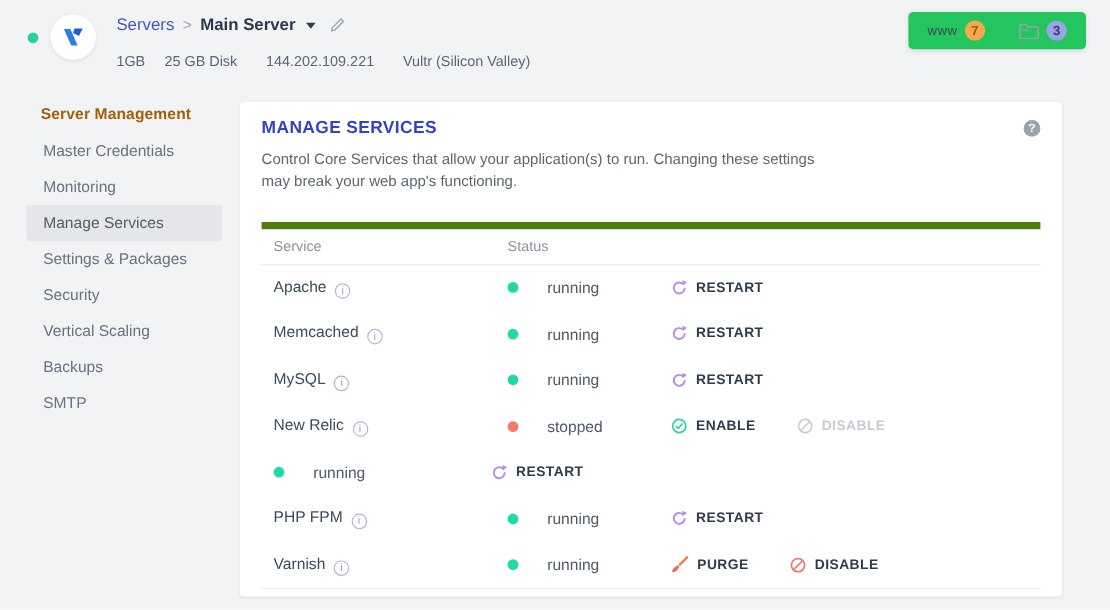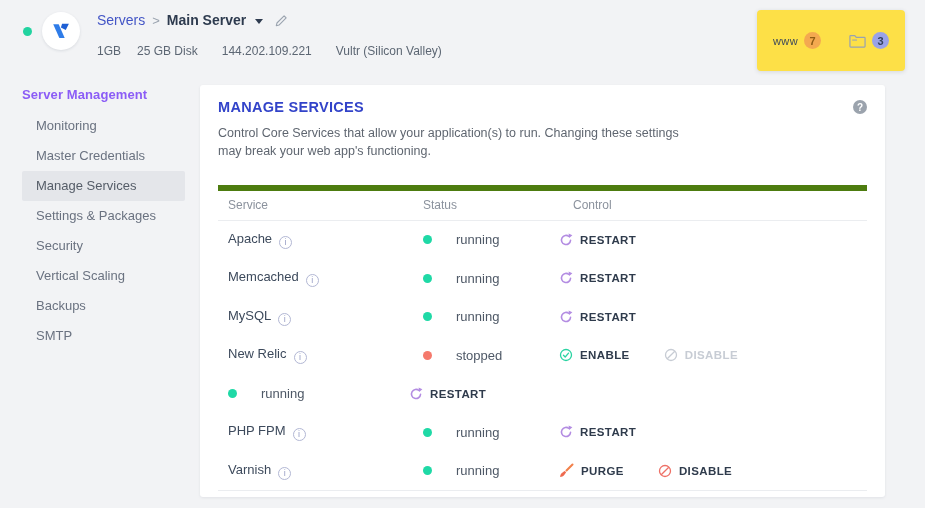--- a/index.html
+++ b/index.html
@@ -24,33 +24,33 @@
   .crumb-current { color:#2d3a4e; font-weight:700; }
   .caret { width:0; height:0; border-left:4px solid transparent; border-right:4px solid transparent;
            border-top:5px solid #2f3c50; margin-left:9px; margin-top:2px; cursor:pointer; }
   .edit-pencil { margin-left:12px; cursor:pointer; display:inline-flex; }
   .server-meta { display:flex; font-size:12px; color:#5c6673; margin-top:14px; }
   .server-meta span { margin-right:24px; }
   .server-meta span:first-child { margin-right:16px; }
 
   .pill {
     margin-left:auto; display:flex; align-items:center; gap:28px;
-    background:#fde047; border-radius:4px; padding:22px 16px; box-shadow:0 1px 4px rgba(40,55,80,.14);
+    background:#22c55e; border-radius:4px; padding:7px 16px; box-shadow:0 1px 4px rgba(40,55,80,.14);
   }
   .counter { display:flex; align-items:center; gap:6px; cursor:pointer; }
   .www-label { font-size:11px; color:#3c485c; letter-spacing:.4px; }
   .badge { width:17px; height:17px; border-radius:50%; font-size:11px; font-weight:700;
            display:flex; align-items:center; justify-content:center; }
   .badge.orange { background:#f4a950; color:#8f5c13; }
   .badge.purple { background:#9aa2e8; color:#33415c; }
 
   
   .layout { display:flex; align-items:flex-start; }
   .sidebar { width:200px; flex:0 0 auto; padding:25px 15px 0 22px; }
-  .sidebar-heading { font-size:13px; font-weight:700; color:#8b5cf6; letter-spacing:.1px; }
+  .sidebar-heading { font-size:13px; font-weight:700; color:#a16207; letter-spacing:.1px;margin-left:12px; }
   .sidebar-list { margin-top:9px; }
   .side-item { height:30px; line-height:30px; font-size:13px; color:#6a7280;
                padding-left:14px; border-radius:2px; cursor:pointer; }
   .side-item.active { background:#e4e6ea; color:#555d68; }
 
   
   .card { flex:1 1 auto; margin:23px 40px 0 0; height:412px; background:#fff;
           border-radius:3px; box-shadow:0 1px 3px rgba(30,40,60,.08); }
   .card-head { display:flex; justify-content:space-between; align-items:flex-start; padding:14px 18px 0 18px; }
   .panel-title { font-size:14.5px; font-weight:700; color:#3243c9; letter-spacing:.3px; }
@@ -131,43 +131,42 @@
         <span class="badge purple">3</span>
       </div>
     </div>
   </header>
 
   <div class="layout">
 
     <aside class="sidebar">
       <div class="sidebar-heading">Server Management</div>
       <nav class="sidebar-list">
+        <div class="side-item">Master Credentials</div>
         <div class="side-item">Monitoring</div>
-        <div class="side-item">Master Credentials</div>
         <div class="side-item active">Manage Services</div>
         <div class="side-item">Settings &amp; Packages</div>
         <div class="side-item">Security</div>
         <div class="side-item">Vertical Scaling</div>
         <div class="side-item">Backups</div>
         <div class="side-item">SMTP</div>
       </nav>
     </aside>
 
     <main class="card">
       <div class="card-head">
         <h1 class="panel-title">MANAGE SERVICES</h1>
         <span class="help-bubble">?</span>
       </div>
       <p class="panel-desc">Control Core Services that allow your application(s) to run. Changing these settings may break your web app's functioning.</p>
 
       <div class="svc-table">
         <div class="thead">
           <div>Service</div>
           <div>Status</div>
-          <div>Control</div>
         </div>
 
         <div class="tbody">
 
           <div class="trow">
             <div class="cell service">
               <span class="svc-name">Apache</span><span class="info">i</span>
             </div>
             <div class="cell status">
               <span class="dot running"></span>

